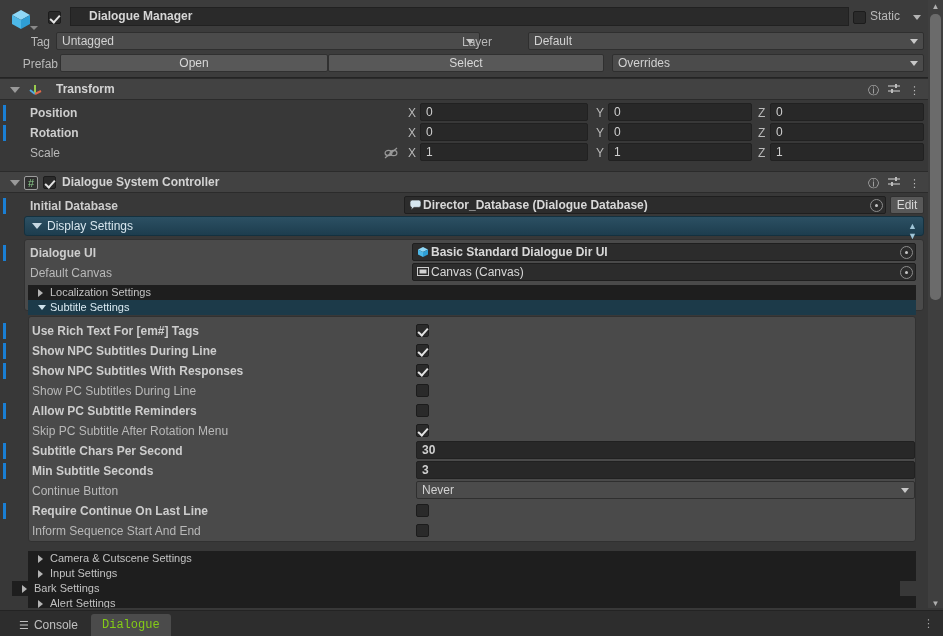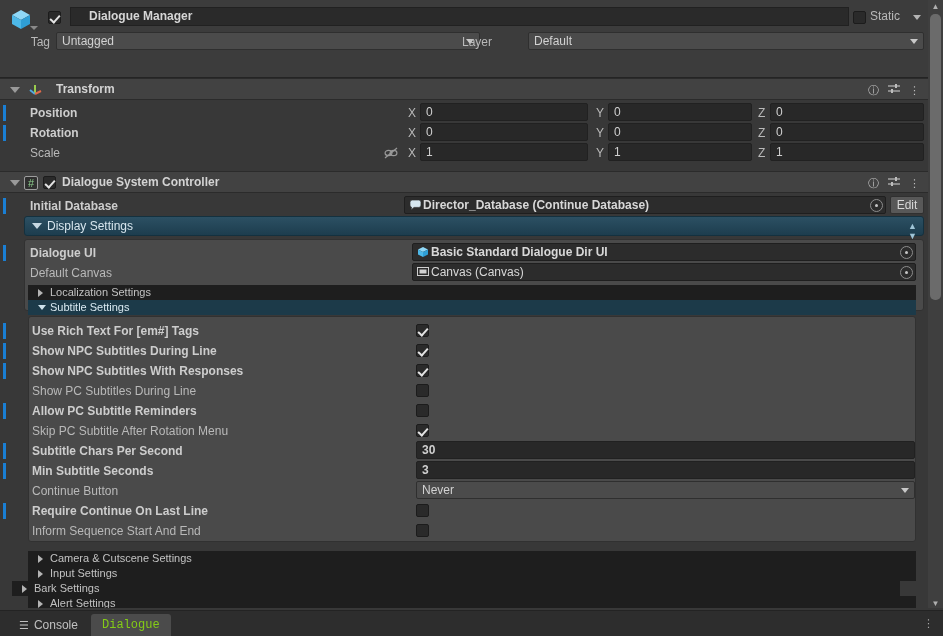--- a/index.html
+++ b/index.html
@@ -120,20 +120,29 @@
           <span>Untagged</span>
           <span class="da"></span>
         </div>
         <span class="lbl-r" style="left:448px;top:3px;width:44px;">Layer</span>
         <div class="drop" style="left:528px;top:0px;width:396px;">
           <span>Default</span>
           <span class="da"></span>
         </div>
       </div>
 
+      <div class="row-prefab">
+        <span class="lbl-r" style="left:10px;top:3px;width:48px;">Prefab</span>
+        <div class="btn" style="left:60px;top:0px;width:268px;">Open</div>
+        <div class="btn" style="left:328px;top:0px;width:276px;">Select</div>
+        <div class="drop" style="left:612px;top:0px;width:312px;">
+          <span>Overrides</span>
+          <span class="da"></span>
+        </div>
+      </div>
     </div>
 
     <div class="comp-hdr" style="top:78px;">
       <span class="fold open"></span>
       <span style="position:absolute;left:28px;top:3px;">
         <svg width="15" height="15" viewBox="0 0 15 15">
           <line x1="7" y1="12" x2="7" y2="3" stroke="#9acd4e" stroke-width="2"></line>
           <line x1="7" y1="12" x2="2" y2="8" stroke="#4fa8e0" stroke-width="2"></line>
           <line x1="7" y1="12" x2="13" y2="9" stroke="#e06a4a" stroke-width="2"></line>
         </svg>
@@ -217,21 +226,21 @@
     </div>
 
     <div class="prow" style="top:196px;">
       <span class="ovr" style="top:2px;"></span>
       <span class="plbl mod">Initial Database</span>
       <div class="objf" style="left:404px;top:0;width:482px;">
         <span style="display:inline-block;vertical-align:-2px;margin-right:1px;">
           <svg width="13" height="12" viewBox="0 0 13 12">
             <path d="M1 3.2 A2.2 2.2 0 0 1 3.2 1 L9.8 1 A2.2 2.2 0 0 1 12 3.2 L12 6.2 A2.2 2.2 0 0 1 9.8 8.4 L5 8.4 L2 11 L2.6 8.3 A2.2 2.2 0 0 1 1 6.2 Z" fill="#d6e6ef" stroke="#2e2e2e" stroke-width="0.7"></path>
           </svg>
-        </span><span>Director_Database (Continue Database)</span>
+        </span><span>Director_Database (Dialogue Database)</span>
         <span class="pick"></span>
       </div>
       <div class="btn" style="left:890px;top:0;width:34px;">Edit</div>
     </div>
 
     <div class="teal-hdr" style="left:24px;top:216px;width:900px;">
       <span class="tf"></span>
       <span class="tt">Display Settings</span>
       <span class="sizer">▲<br>▼</span>
     </div>

